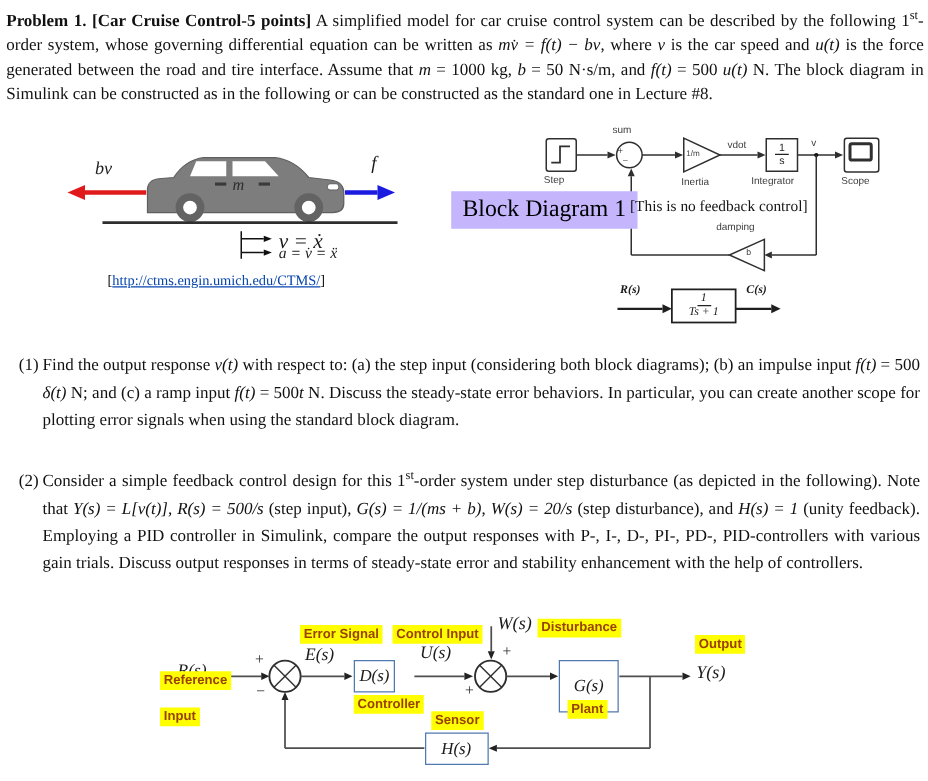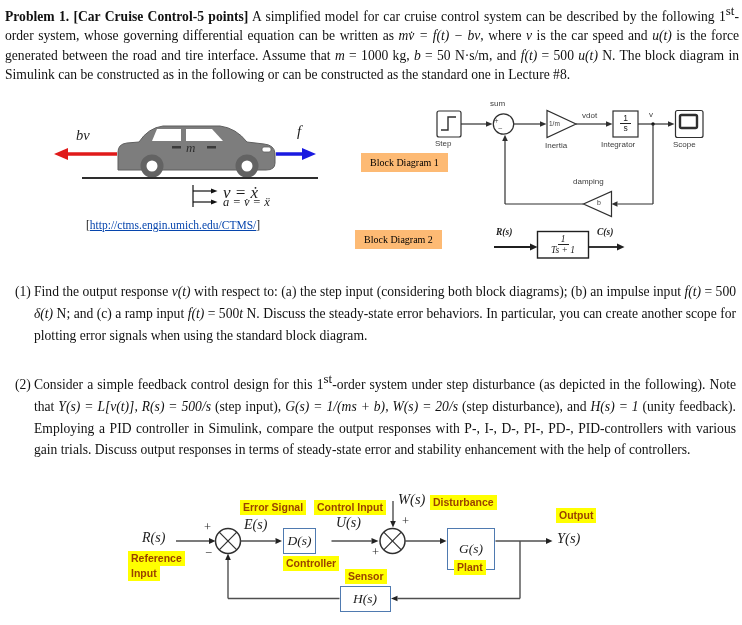--- a/index.html
+++ b/index.html
@@ -7,30 +7,30 @@
         font-family:"Liberation Serif","DejaVu Serif",serif;color:#111;}
   .para{position:absolute;text-align:justify;font-size:13.6px;line-height:19.4px;}
   #p1{left:5px;top:7px;width:734px;}
   .item{position:absolute;left:15px;width:721px;padding-left:19px;box-sizing:border-box;
         text-align:justify;font-size:13.6px;line-height:21.8px;}
   #item1{top:281px;}
   #item2{top:374px;}
   .marker{position:absolute;left:0;top:0;}
   .bd{font-weight:bold;}
   .it{font-style:italic;}
-  .sup{vertical-align:super;font-size:13px;line-height:0;}
+  .sup{vertical-align:super;font-size:10px;line-height:0;}
   .abs{position:absolute;}
   
   .math{position:absolute;font-style:italic;font-size:13px;color:#1c1c1c;white-space:nowrap;}
   
   .slab{position:absolute;font-family:"Liberation Sans","DejaVu Sans",sans-serif;
         font-size:8px;color:#3d3d3d;white-space:nowrap;}
   .ctr{text-align:left;}
   
-  .bdlabel{position:absolute;background:#fdba74;font-size:10px;color:#000;
+  .bdlabel{position:absolute;background:#c4b5fd;font-size:19px;color:#000;
            padding:4px 9px;white-space:nowrap;}
   
   .tag{position:absolute;background:#ffff00;color:#9a4200;
        font-family:"Liberation Sans","DejaVu Sans",sans-serif;
        font-weight:bold;font-size:10.5px;line-height:1.2;padding:1px 3px;white-space:nowrap;}
   
   .tfbox{position:absolute;border:1.6px solid #4f7ab0;background:#fff;
          display:flex;align-items:center;justify-content:center;
          font-style:italic;font-size:13.5px;color:#1c1c1c;box-sizing:border-box;}
   
@@ -147,47 +147,47 @@
   <div class="item" id="item2"><span class="marker">(2)</span><span>Consider a simple feedback control design for this 1</span><span class="sup">st</span><span>-order system under step disturbance (as depicted in the following). Note that </span><span class="it">Y(s) = L[v(t)], R(s) = 500/s</span><span> (step input), </span><span class="it">G(s) = 1/(ms + b)</span><span>, </span><span class="it">W(s) = 20/s</span><span> (step disturbance), and </span><span class="it">H(s) = 1</span><span> (unity feedback). Employing a PID controller in Simulink, compare the output responses with P-, I-, D-, PI-, PD-, PID-controllers with various gain trials. Discuss output responses in terms of steady-state error and stability enhancement with the help of controllers.</span></div>
 
   <div class="math" style="left:76px;top:127px;font-size:14.5px;">bv</div>
   <div class="math" style="left:297px;top:123px;font-size:15px;">f</div>
   <div class="math" style="left:186px;top:140px;color:#2e2e2e;">m</div>
   <div class="math" style="left:223px;top:183px;font-size:17px;">v = ẋ</div>
   <div class="math" style="left:223px;top:195px;font-size:12.5px;">a = v̇ = ẍ</div>
   <div class="abs" style="left:86px;top:219px;font-size:11.5px;white-space:nowrap;"><span>[</span><span class="link-blue">http://ctms.engin.umich.edu/CTMS/</span><span>]</span></div>
 
   <div class="bdlabel" style="left:361px;top:153px;">Block Diagram 1</div>
-  <div class="bdlabel" style="left:355px;top:230px;">Block Diagram 2</div>
   <div class="slab ctr" style="left:435px;top:139px;width:28px;">Step</div>
   <div class="slab ctr" style="left:490px;top:99px;width:27px;">sum</div>
   <div class="ssign" style="left:494px;top:116px;">+</div>
   <div class="ssign" style="left:498px;top:124px;">−</div>
   <div class="slab" style="left:549px;top:120px;font-size:6.5px;">1/m</div>
   <div class="slab ctr" style="left:545px;top:141px;width:33px;">Inertia</div>
   <div class="slab" style="left:582px;top:111px;">vdot</div>
   <div class="sfrac" id="intfrac">
       <span class="num">1</span>
       <span class="den">s</span>
     </div>
   <div class="slab ctr" style="left:601px;top:140px;width:48px;">Integrator</div>
   <div class="slab" style="left:649px;top:110px;">v</div>
   <div class="slab ctr" style="left:673px;top:140px;width:32px;">Scope</div>
+  <div class="note" style="left:504px;top:158px;">[This is no feedback control]</div>
   <div class="slab" style="left:573px;top:177px;">damping</div>
   <div class="slab" style="left:597px;top:199px;font-size:7px;">b</div>
 
   <div class="math" style="left:496px;top:227px;font-size:9.5px;font-weight:600;">R(s)</div>
   <div class="sfrac" id="bd2frac">
       <span class="num">1</span>
       <span class="den">Ts + 1</span>
     </div>
   <div class="math" style="left:597px;top:227px;font-size:9.5px;font-weight:600;">C(s)</div>
 
   <div class="math" style="left:142px;top:530px;font-size:14px;">R(s)</div>
-  <div class="tag" style="left:128px;top:551px;">Reference</div>
+  <div class="tag" style="left:128px;top:537px;">Reference</div>
   <div class="tag" style="left:128px;top:566px;">Input</div>
   <div class="sign" style="left:204px;top:520px;">+</div>
   <div class="sign" style="left:205px;top:546px;">−</div>
   <div class="tag" style="left:240px;top:500px;text-align:right;">Error Signal</div>
   <div class="math" style="left:244px;top:517px;font-size:14px;">E(s)</div>
   <div class="tfbox" style="left:283px;top:527.5px;width:33px;height:26px;">
       <span>D(s)</span>
     </div>
   <div class="tag" style="left:283px;top:556px;">Controller</div>
   <div class="tag" style="left:314px;top:500px;">Control Input</div>

